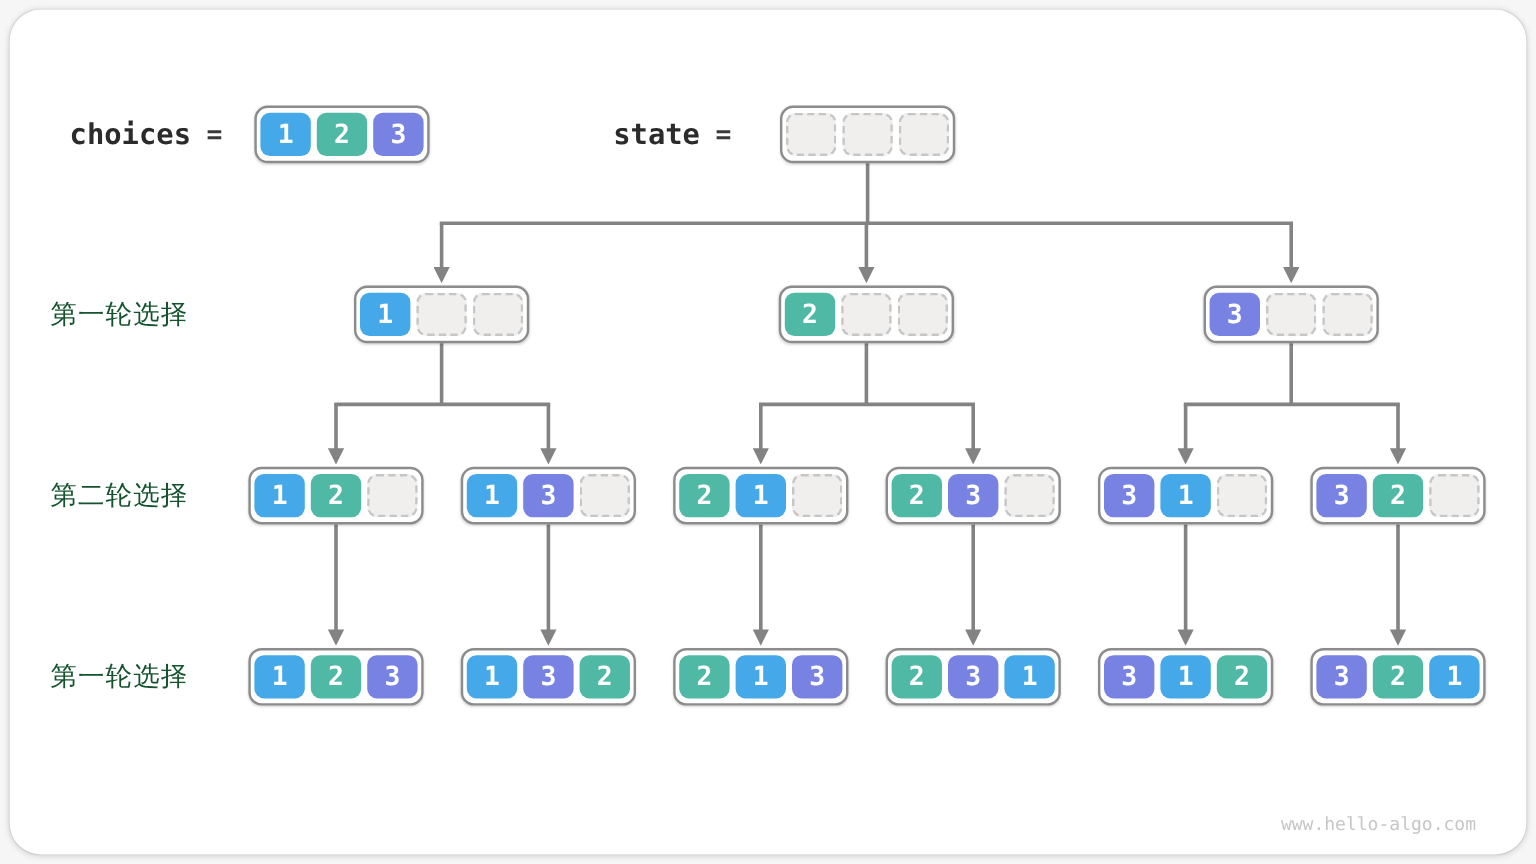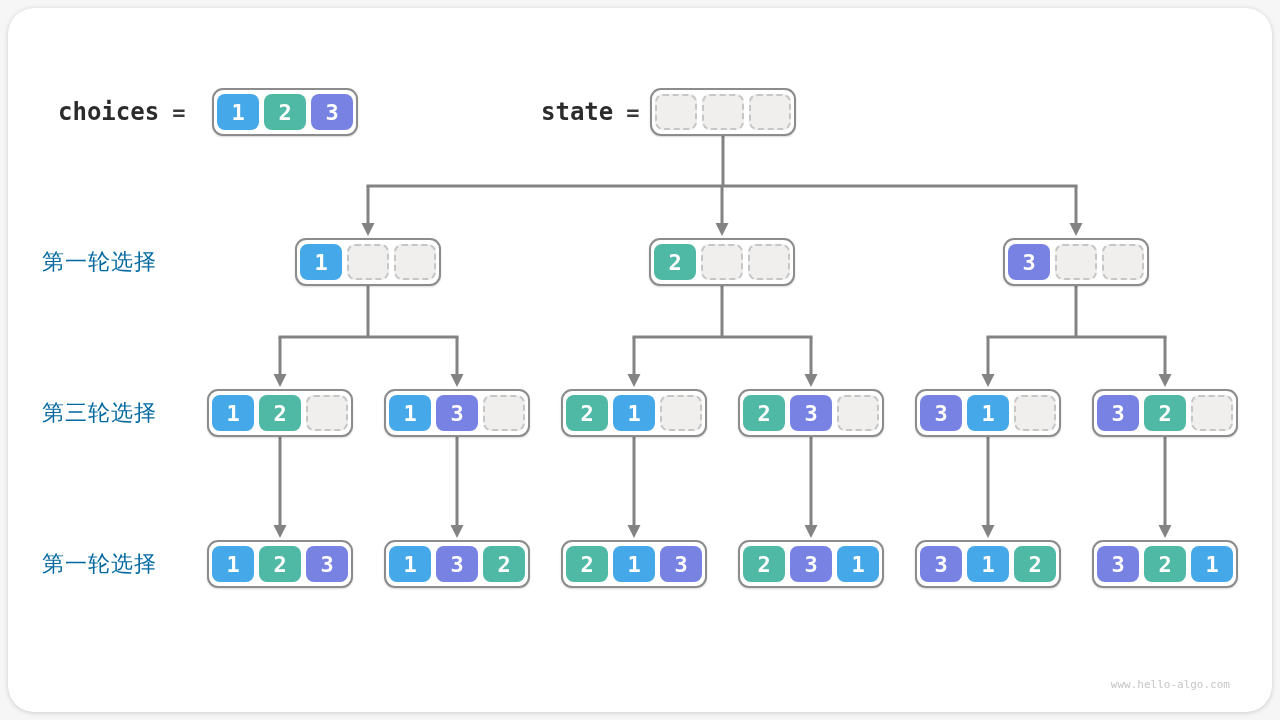--- a/index.html
+++ b/index.html
@@ -50,32 +50,32 @@
     border: 2px dashed #c6c6c6;
   }
   .hdr-group {
     position: absolute; height: 48px;
     display: flex; align-items: center; gap: 13px;
     font-family: "DejaVu Sans Mono", monospace;
     font-weight: 700; font-size: 24px;
     color: #2b2b2b;
   }
   #choices-group { left: 58px; top: 88px; }
-  #state-group   { left: 541px; top: 88px; }
+  #state-group   { left: 511px; top: 88px; }
   .eq { font-size: 22px; color: #3a3a3a; }
   .row-label {
     position: absolute; left: 42px; height: 48px;
     display: flex; align-items: center;
     font-size: 22px; font-weight: 500;
-    color: #0369a1; letter-spacing: 1px;
+    color: #14532d; letter-spacing: 1px;
   }
   .watermark {
     position: absolute; right: 50px; top: 678px;
     font-family: "DejaVu Sans Mono", monospace;
-    font-size: 11px; color: #c6c6c6;
+    font-size: 15px; color: #c6c6c6;
   }
 </style>
 </head>
 <body>
 
 <div class="card"></div>
 
 <svg id="arrows-layer" width="1280" height="720">
   <defs>
     <marker id="arrowhead" viewBox="0 0 10 10" refX="7" refY="5" markerWidth="4.5" markerHeight="4.5" orient="auto-start-reverse">
@@ -199,16 +199,16 @@
   <span>choices</span>
   <span class="eq">=</span>
 </div>
 
 <div id="state-group" class="hdr-group">
   <span>state</span>
   <span class="eq">=</span>
 </div>
 
 <div class="row-label" style="top:238px">第一轮选择</div>
-<div class="row-label" style="top:389px">第三轮选择</div>
+<div class="row-label" style="top:389px">第二轮选择</div>
 <div class="row-label" style="top:540px">第一轮选择</div>
 
 <div class="watermark">www.hello-algo.com</div>
 
 </body></html>

